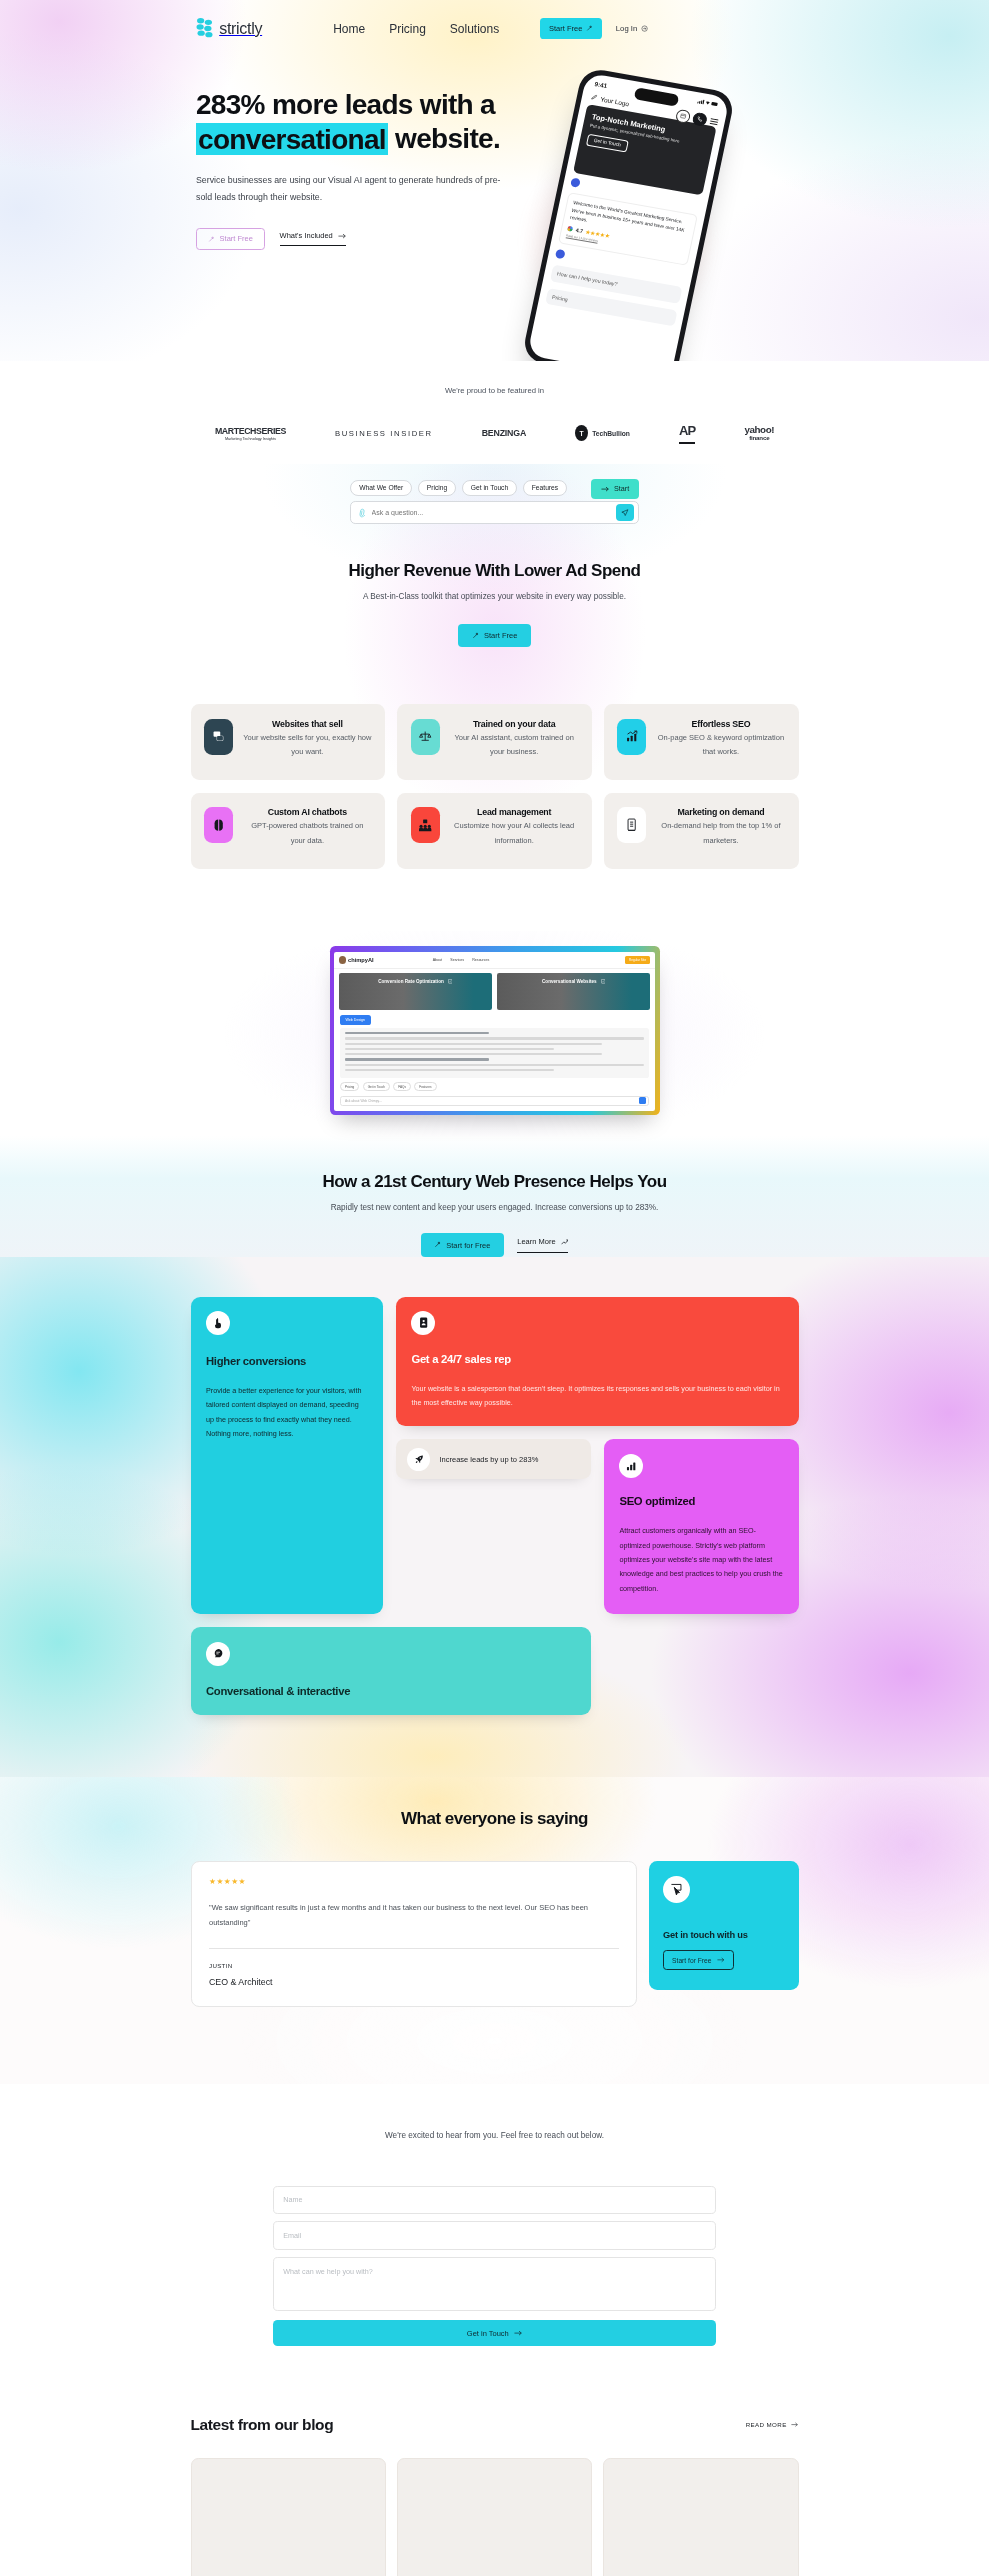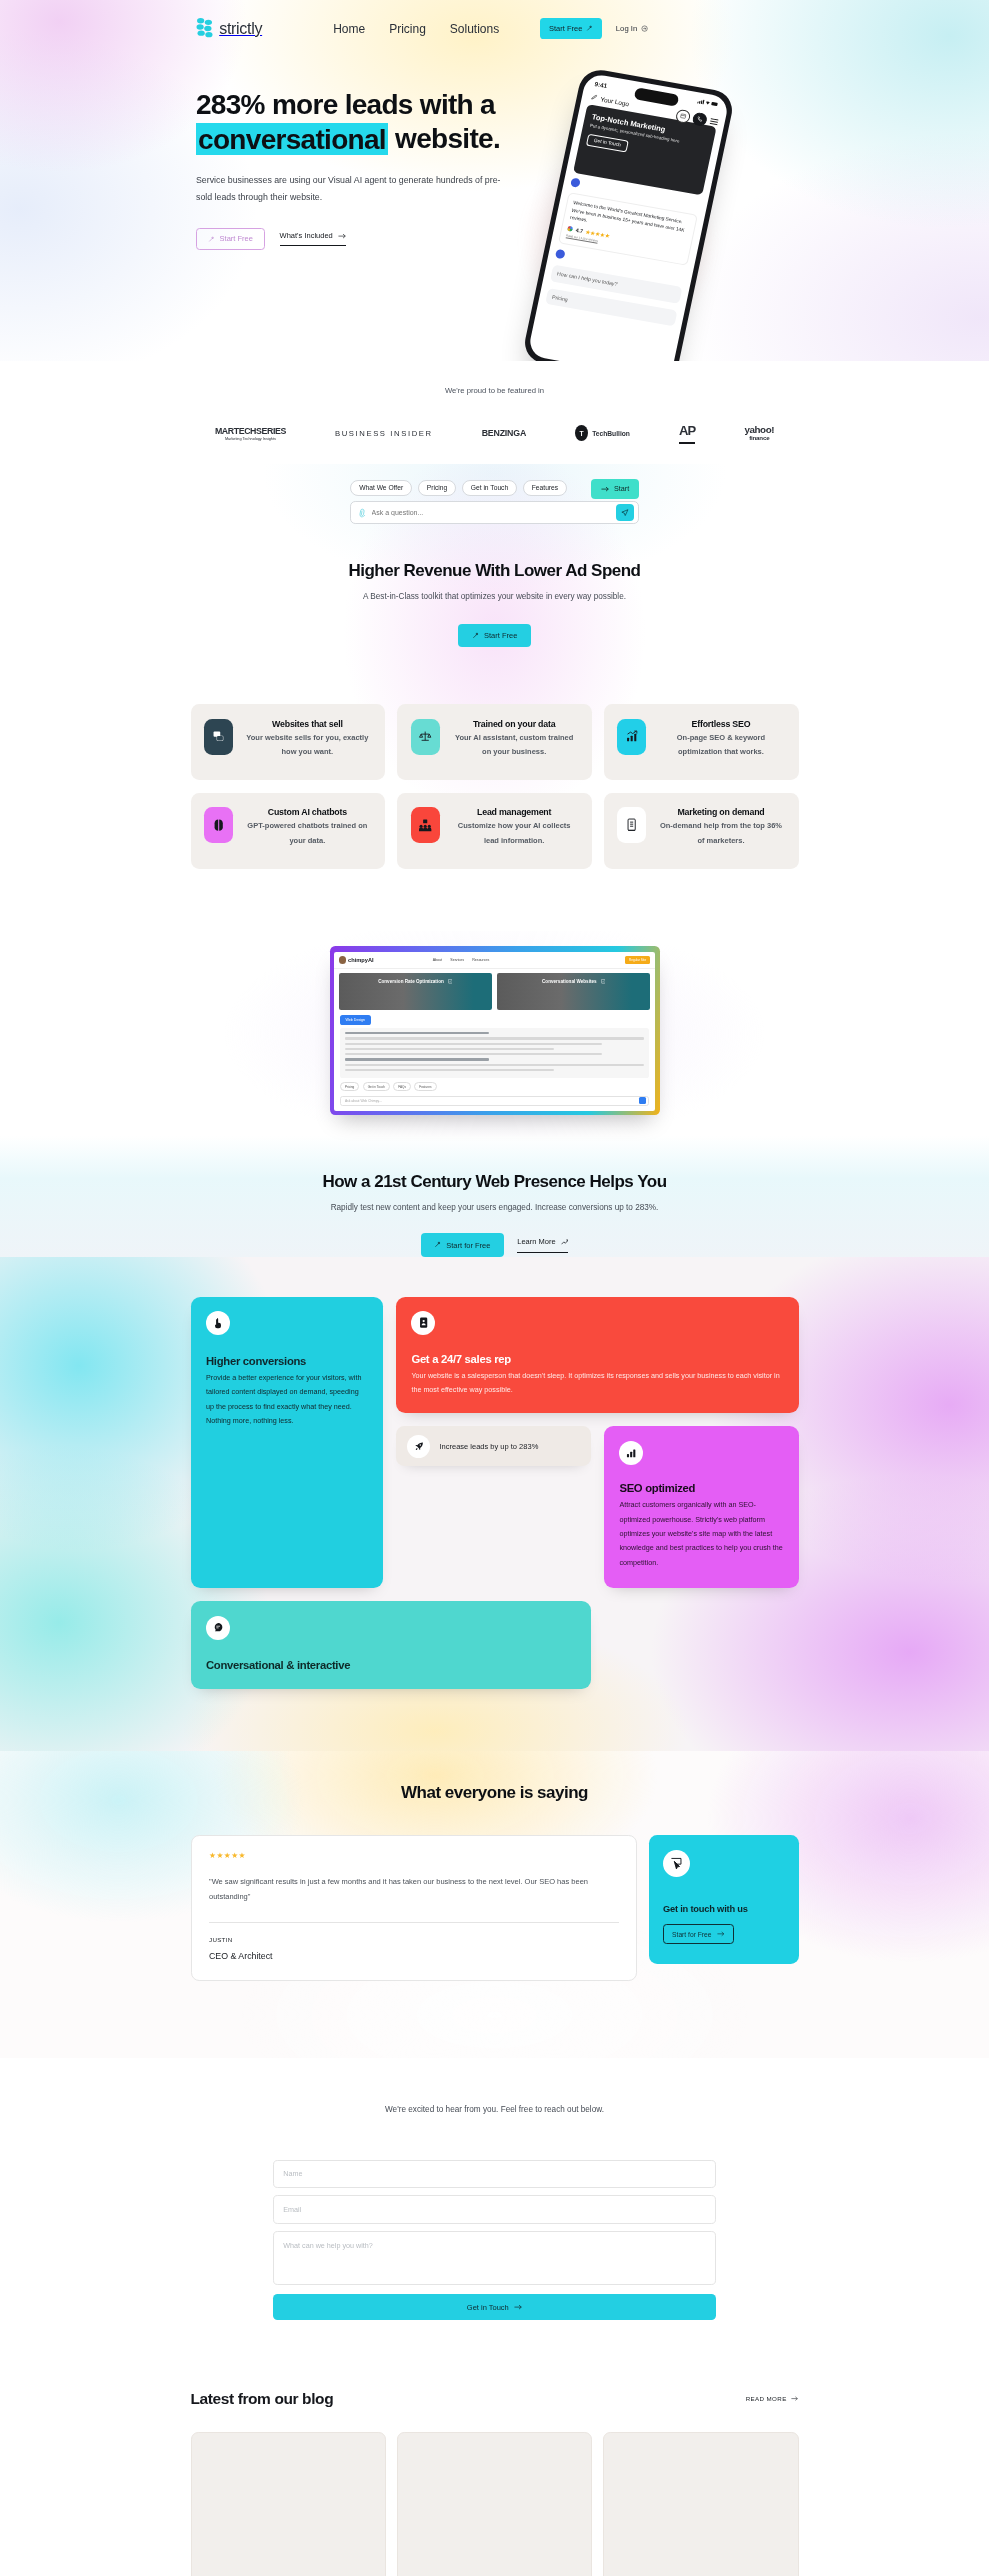--- a/index.html
+++ b/index.html
@@ -133,21 +133,21 @@
 
   h2.sec-title { font-size: 17px; font-weight:700; letter-spacing:-0.5px; margin-top: 37px; color:#0d1014; }
   .sec-sub { font-size: 8.2px; color:#464c55; margin-top: 8.8px; line-height:1.75; }
   .btn-cyan-lg { margin-top: 19.6px; background:#24cfe2; border:none; border-radius:4.1px; color:#0f2a2e;
     padding: 7.2px 13.4px; font-size: 7.5px; display:inline-flex; align-items:center; gap:5.2px; cursor:pointer; font-family:inherit; }
 
   .cards6 { width: 608px; margin: 57px auto 0; display:grid; grid-template-columns: repeat(3, 1fr); gap: 12.4px 12.4px; }
   .card6 { background:#f2efec; border-radius: 8.2px; padding: 14.4px 13.4px; display:flex; gap:10.3px; align-items:flex-start; min-height: 76px; }
   .ic-sq { width: 29px; height: 36px; border-radius: 8.2px; flex:none; display:flex; align-items:center; justify-content:center; font-size: 13.4px; }
   .card6 h3 { font-size: 8.8px; font-weight:700; letter-spacing:-0.2px; color:#0d1014; }
-  .card6 p { font-size: 7.5px; line-height:1.95; color:#555b63; margin-top: 2.1px; font-weight: bold; }
+  .card6 p { font-size: 7.5px; line-height:1.95; color:#555b63; margin-top: 2.1px; }
 
   
   .browser-wrap { position:relative; padding: 15.5px 0 20.6px; display:flex; justify-content:center;
     background: radial-gradient(ellipse 361px 155px at 50% 50%, rgba(235,225,250,0.45), rgba(255,255,255,0) 75%), #fff; }
   .browser {
     width: 330px; border-radius: 5.2px; overflow:hidden;
     background: linear-gradient(100deg,#8b39e8 0%, #6f5bf0 18%, #3aa0ea 52%, #25c9e0 80%, #f2b21a 100%);
     padding: 5.7px 4.1px 4.1px; box-shadow: 0 12.4px 20.6px -8.2px rgba(0,0,0,.25);
   }
   .browser-inner { background:#fff; border-radius:2.1px; overflow:hidden; }
@@ -184,21 +184,21 @@
       radial-gradient(ellipse 319px 268px at 6% 74%, rgba(118,232,228,0.75), rgba(255,255,255,0) 66%),
       radial-gradient(ellipse 361px 268px at 96% 30%, rgba(228,158,245,0.85), rgba(255,255,255,0) 66%),
       radial-gradient(ellipse 392px 268px at 92% 80%, rgba(226,150,246,0.8), rgba(255,255,255,0) 66%),
       radial-gradient(ellipse 361px 165px at 44% 96%, rgba(255,236,178,0.85), rgba(255,255,255,0) 70%),
       #f7f4f6;
   }
   .bgrid { width: 608px; margin: 0 auto; display:grid; grid-template-columns: 192px 1fr 1fr; grid-template-rows: auto auto; gap: 13.4px 13.4px; }
   .bcard { border-radius: 9.3px; padding: 14.4px 15.5px 17.5px; box-shadow: 0 8.2px 15.5px -9.3px rgba(0,0,0,.25); }
   .bcard .ic-circ { width: 24px; height:24px; border-radius:50%; background:#fff; display:flex; align-items:center; justify-content:center; font-size: 10.8px; color:#15181d;}
   .bcard h3 { font-size: 11.3px; font-weight:700; letter-spacing:-0.3px; margin-top: 19.6px; }
-  .bcard p { font-size: 7.2px; line-height: 2.0; margin-top: 4px; }
+  .bcard p { font-size: 7.2px; line-height: 2.0; margin-top: 17px; }
   .b-cyan { background:#21cfe0; grid-row: 1 / span 2; grid-column: 1; }
   .b-cyan h3, .b-cyan p { color:#10272c; }
   .b-red { background:#f94a3d; grid-column: 2 / span 2; grid-row: 1; padding-bottom: 15.5px; }
   .b-red h3 { color:#fff; margin-top: 17.5px;}
   .b-red p { color:#ffe9e7; }
   .b-leads { grid-column: 2; grid-row: 2; align-self:start; background:#efeae6; border-radius: 8.2px; padding: 8.2px 11.3px;
     display:flex; align-items:center; gap: 9.3px; box-shadow: 0 7.2px 13.4px -9.3px rgba(0,0,0,.2); }
   .b-leads .ic-circ { width:23px; height:23px; border-radius:50%; background:#fff; display:flex; align-items:center; justify-content:center; font-size:9.8px; flex:none;}
   .b-leads span { font-size: 7.5px; color:#1b1e23; }
   .b-magenta { background:#e45ef5; grid-column: 3; grid-row: 2; }
@@ -547,21 +547,21 @@
       </div>
       <div class="card6">
         <span class="ic-sq" style="background:#ffffff">
           <svg width="11.3" height="14.4" viewBox="0 0 22 28" fill="none" stroke="#15181d" stroke-width="1.8">
               <rect x="4" y="2" width="14" height="22" rx="2"></rect>
               <path d="M8 8h6M8 12h6M8 16h6M4 24h14"></path>
             </svg>
         </span>
         <div>
           <h3>Marketing on demand</h3>
-          <p>On-demand help from the top 36% of marketers.</p>
+          <p>On-demand help from the top 1% of marketers.</p>
         </div>
       </div>
     </div>
   </section>
 
   <section class="browser-wrap">
     <div class="browser">
       <div class="browser-inner">
         <div class="bz-top">
           <span class="bz-logo">

